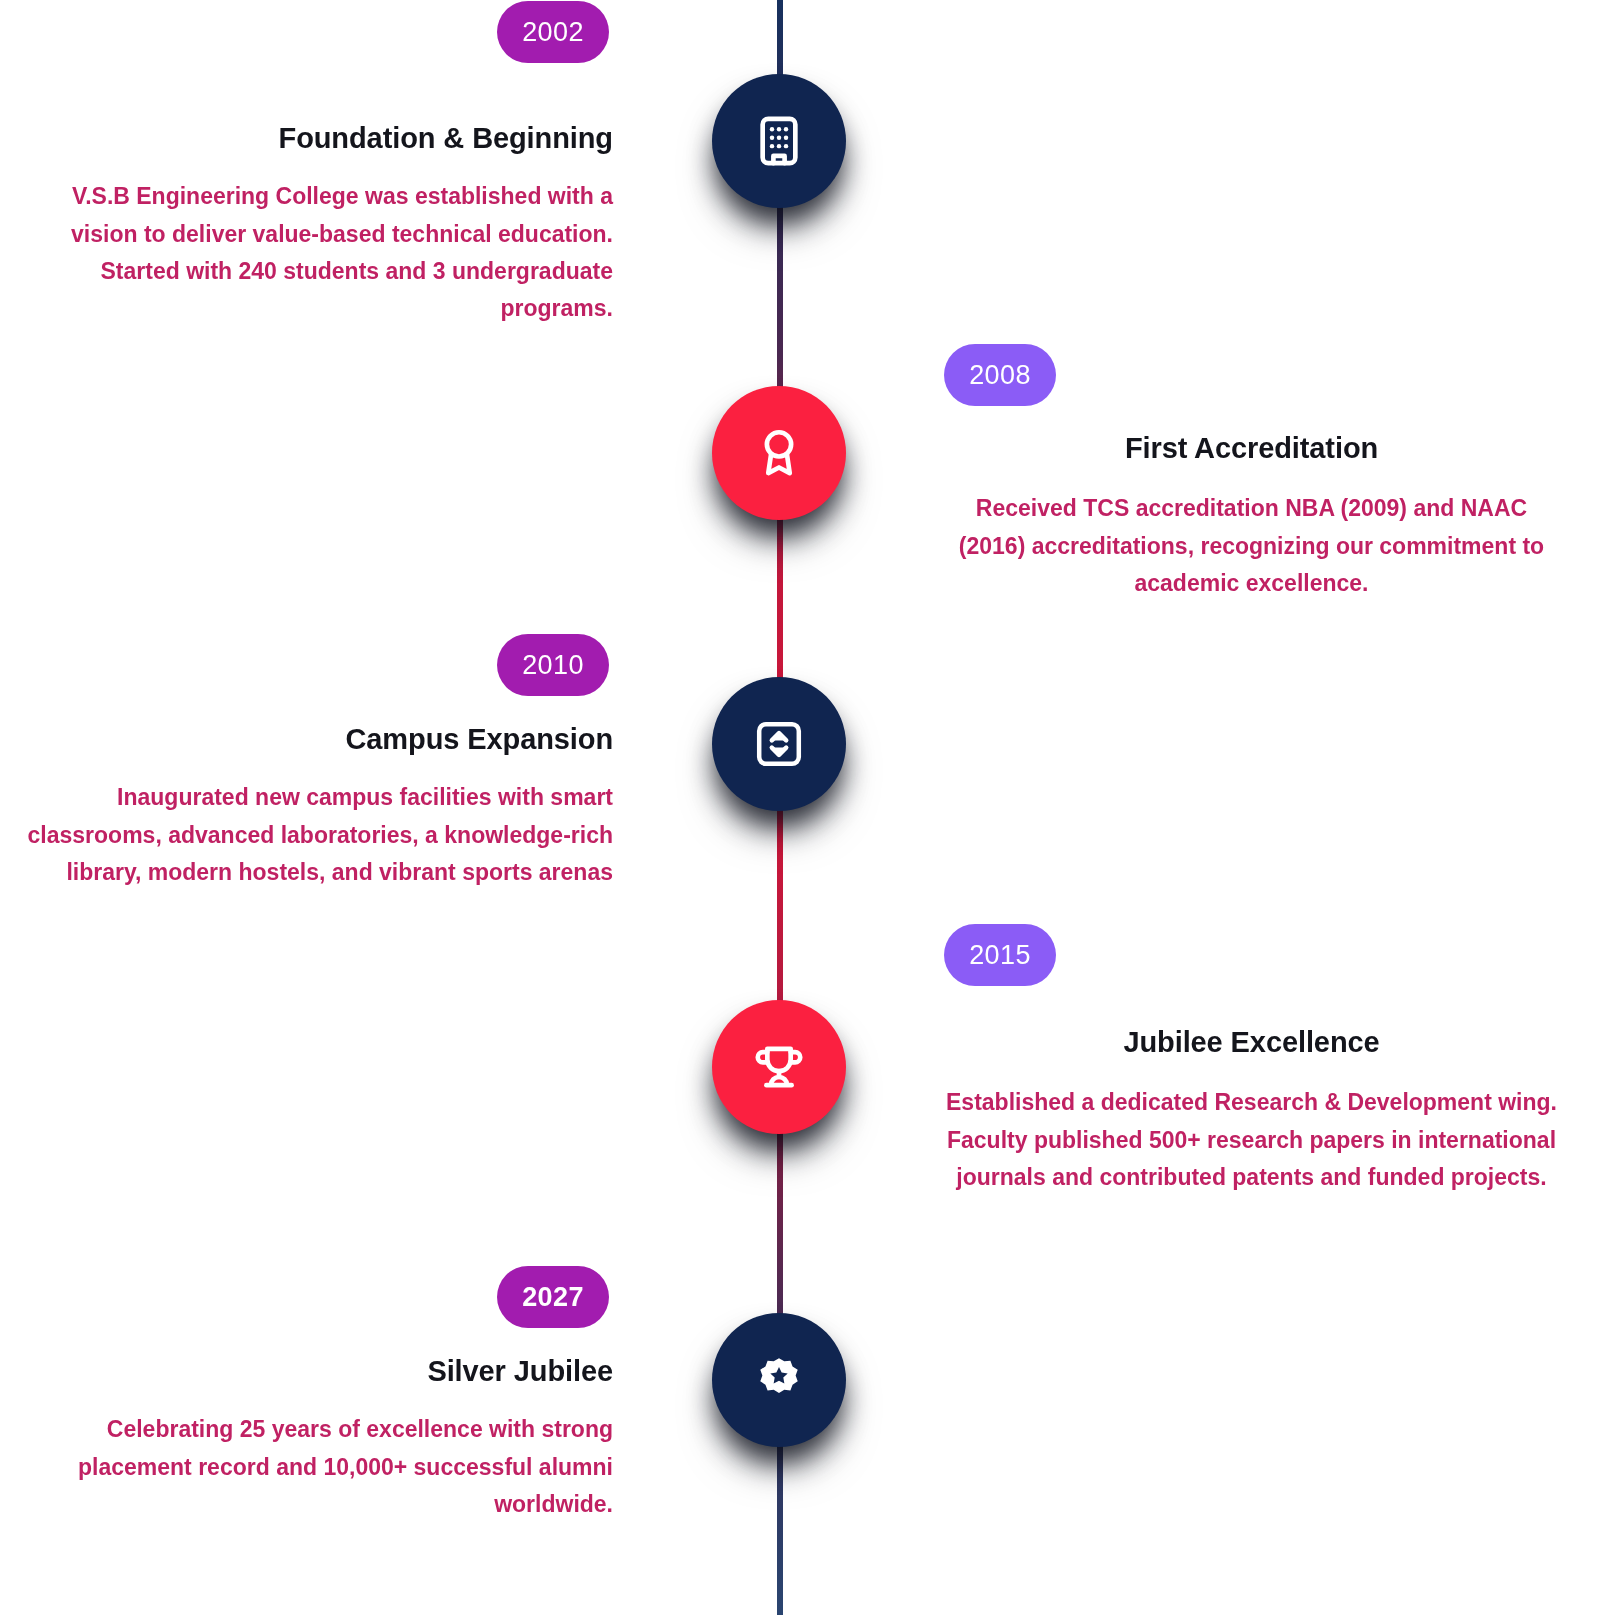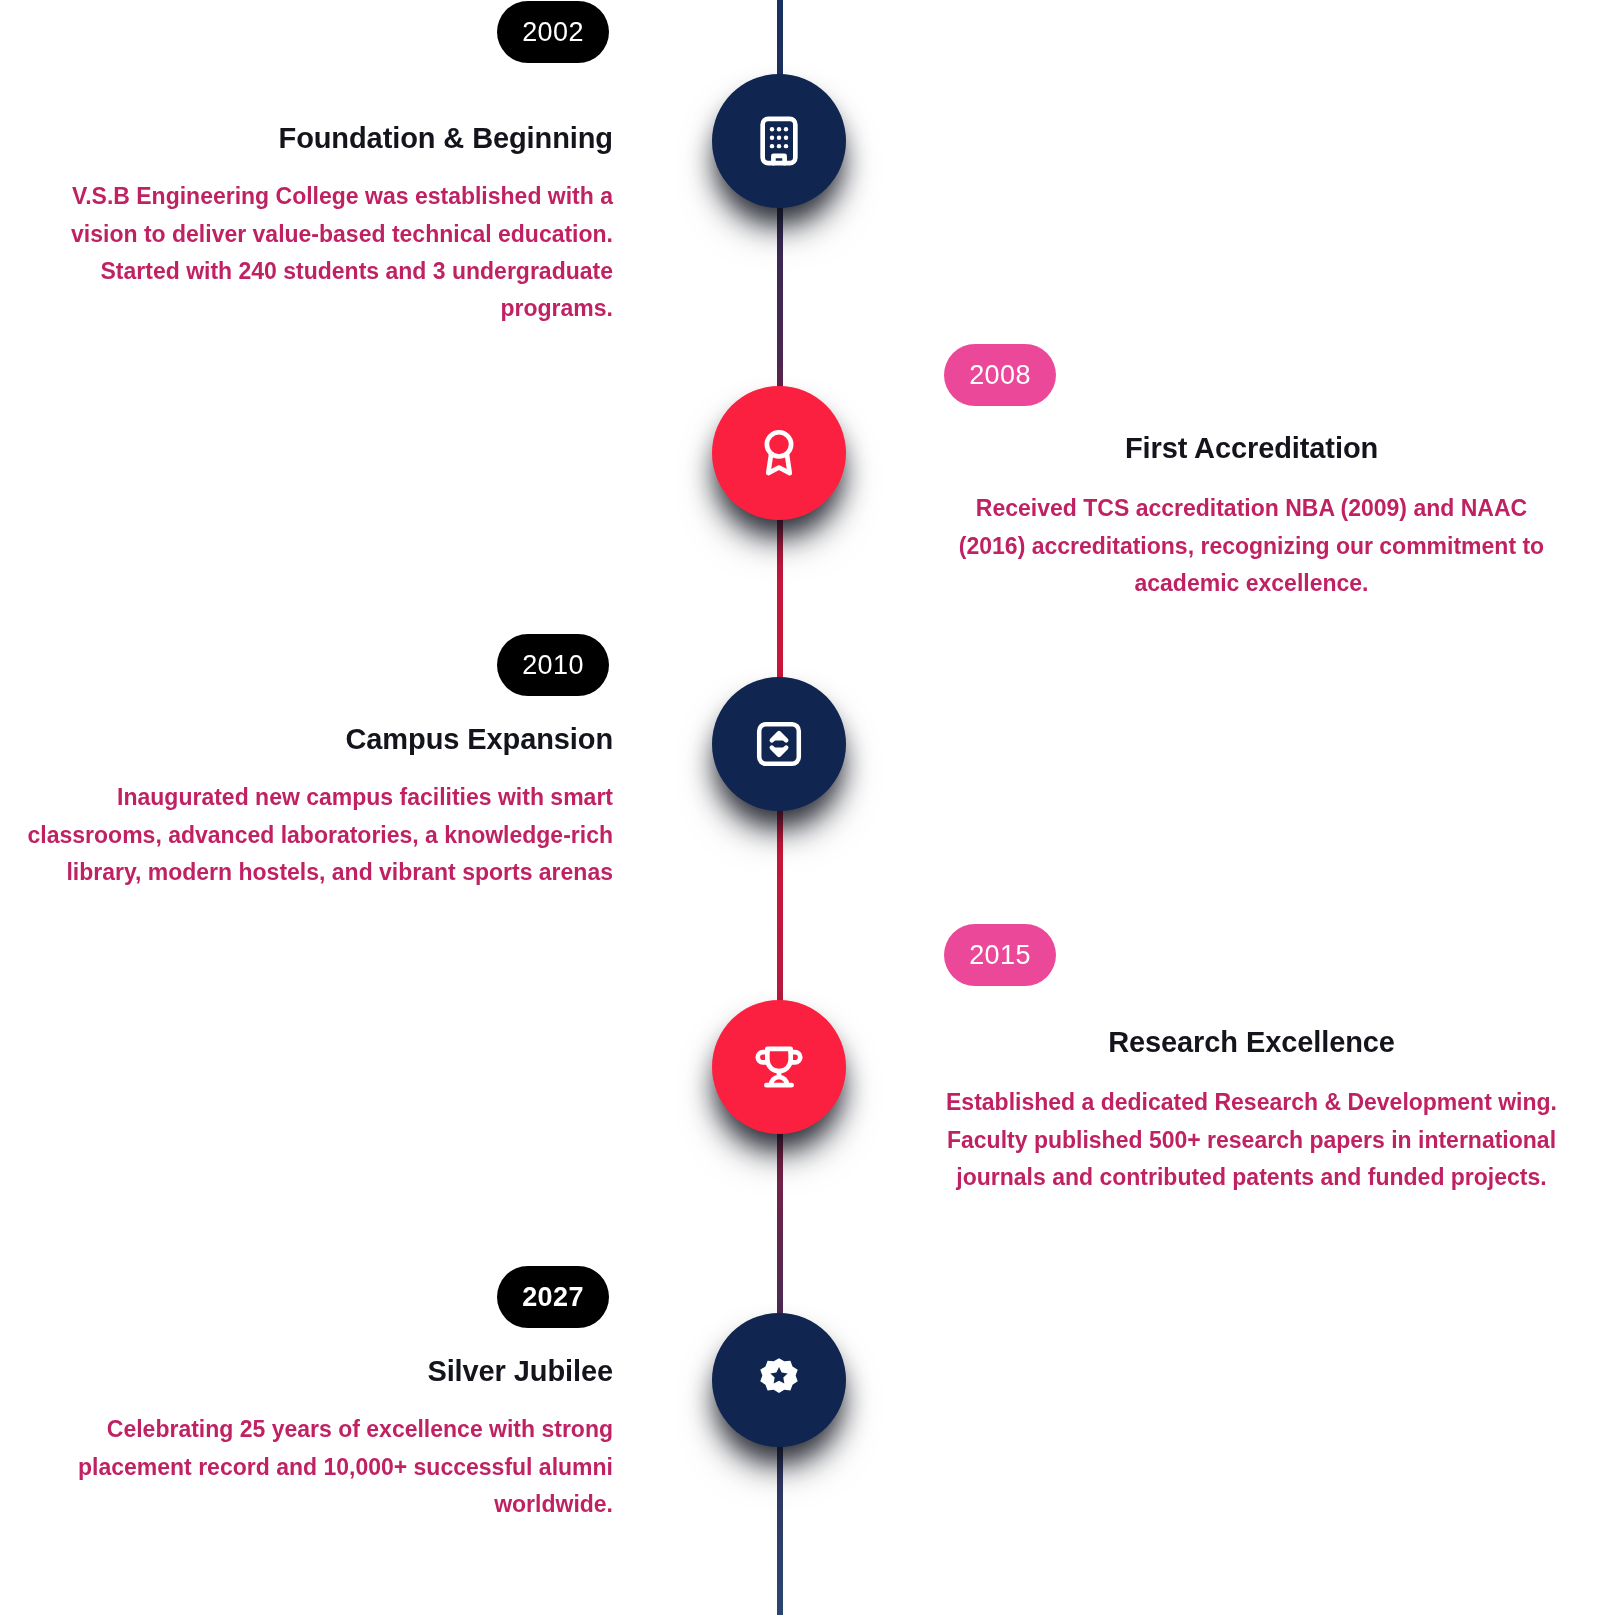--- a/index.html
+++ b/index.html
@@ -86,22 +86,22 @@
     height: 62px;
     padding: 0 20px;
     border-radius: 31px;
     color: #ffffff;
     font-size: 27px;
     font-weight: 400;
     letter-spacing: 0.4px;
     z-index: 3;
     box-sizing: border-box;
   }
-  .year-pill.navy { background: #000000; text-align: center; }
-  .year-pill.red  { background: #ec4899; }
+  .year-pill.navy { background: #a21caf; text-align: center; }
+  .year-pill.red  { background: #8b5cf6; }
 
   
   .content {
     position: absolute;
     width: 613px;
   }
   .content.left  { left: 0;    text-align: right; }
   .content.right { left: 945px; text-align: center;  }
 
   .content h3 {
@@ -204,21 +204,21 @@
       </div>
     </div>
   </div>
 
   <div class="row">
     <div class="year-pill red" style="left:944px; top:924px;">
       <span>2015</span>
     </div>
 
     <div class="content right" style="top:1024px;">
-      <h3>Research Excellence</h3>
+      <h3>Jubilee Excellence</h3>
       <p>Established a dedicated Research &amp; Development wing. Faculty published 500+ research papers in international journals and contributed patents and funded projects.</p>
     </div>
 
     <div class="node red" style="top:988px;">
       <div class="bubble">
         <span>
           <svg width="56" height="56" viewBox="0 0 24 24" fill="none" stroke="#ffffff" stroke-width="2" stroke-linecap="round" stroke-linejoin="round">
             <path d="M7 4.2h10v4.6a5 5 0 0 1-10 0z"></path>
             <path d="M7 5.6H5.1a2.2 2.2 0 0 0 0 4.4H7"></path>
             <path d="M17 5.6h1.9a2.2 2.2 0 0 1 0 4.4H17"></path>

